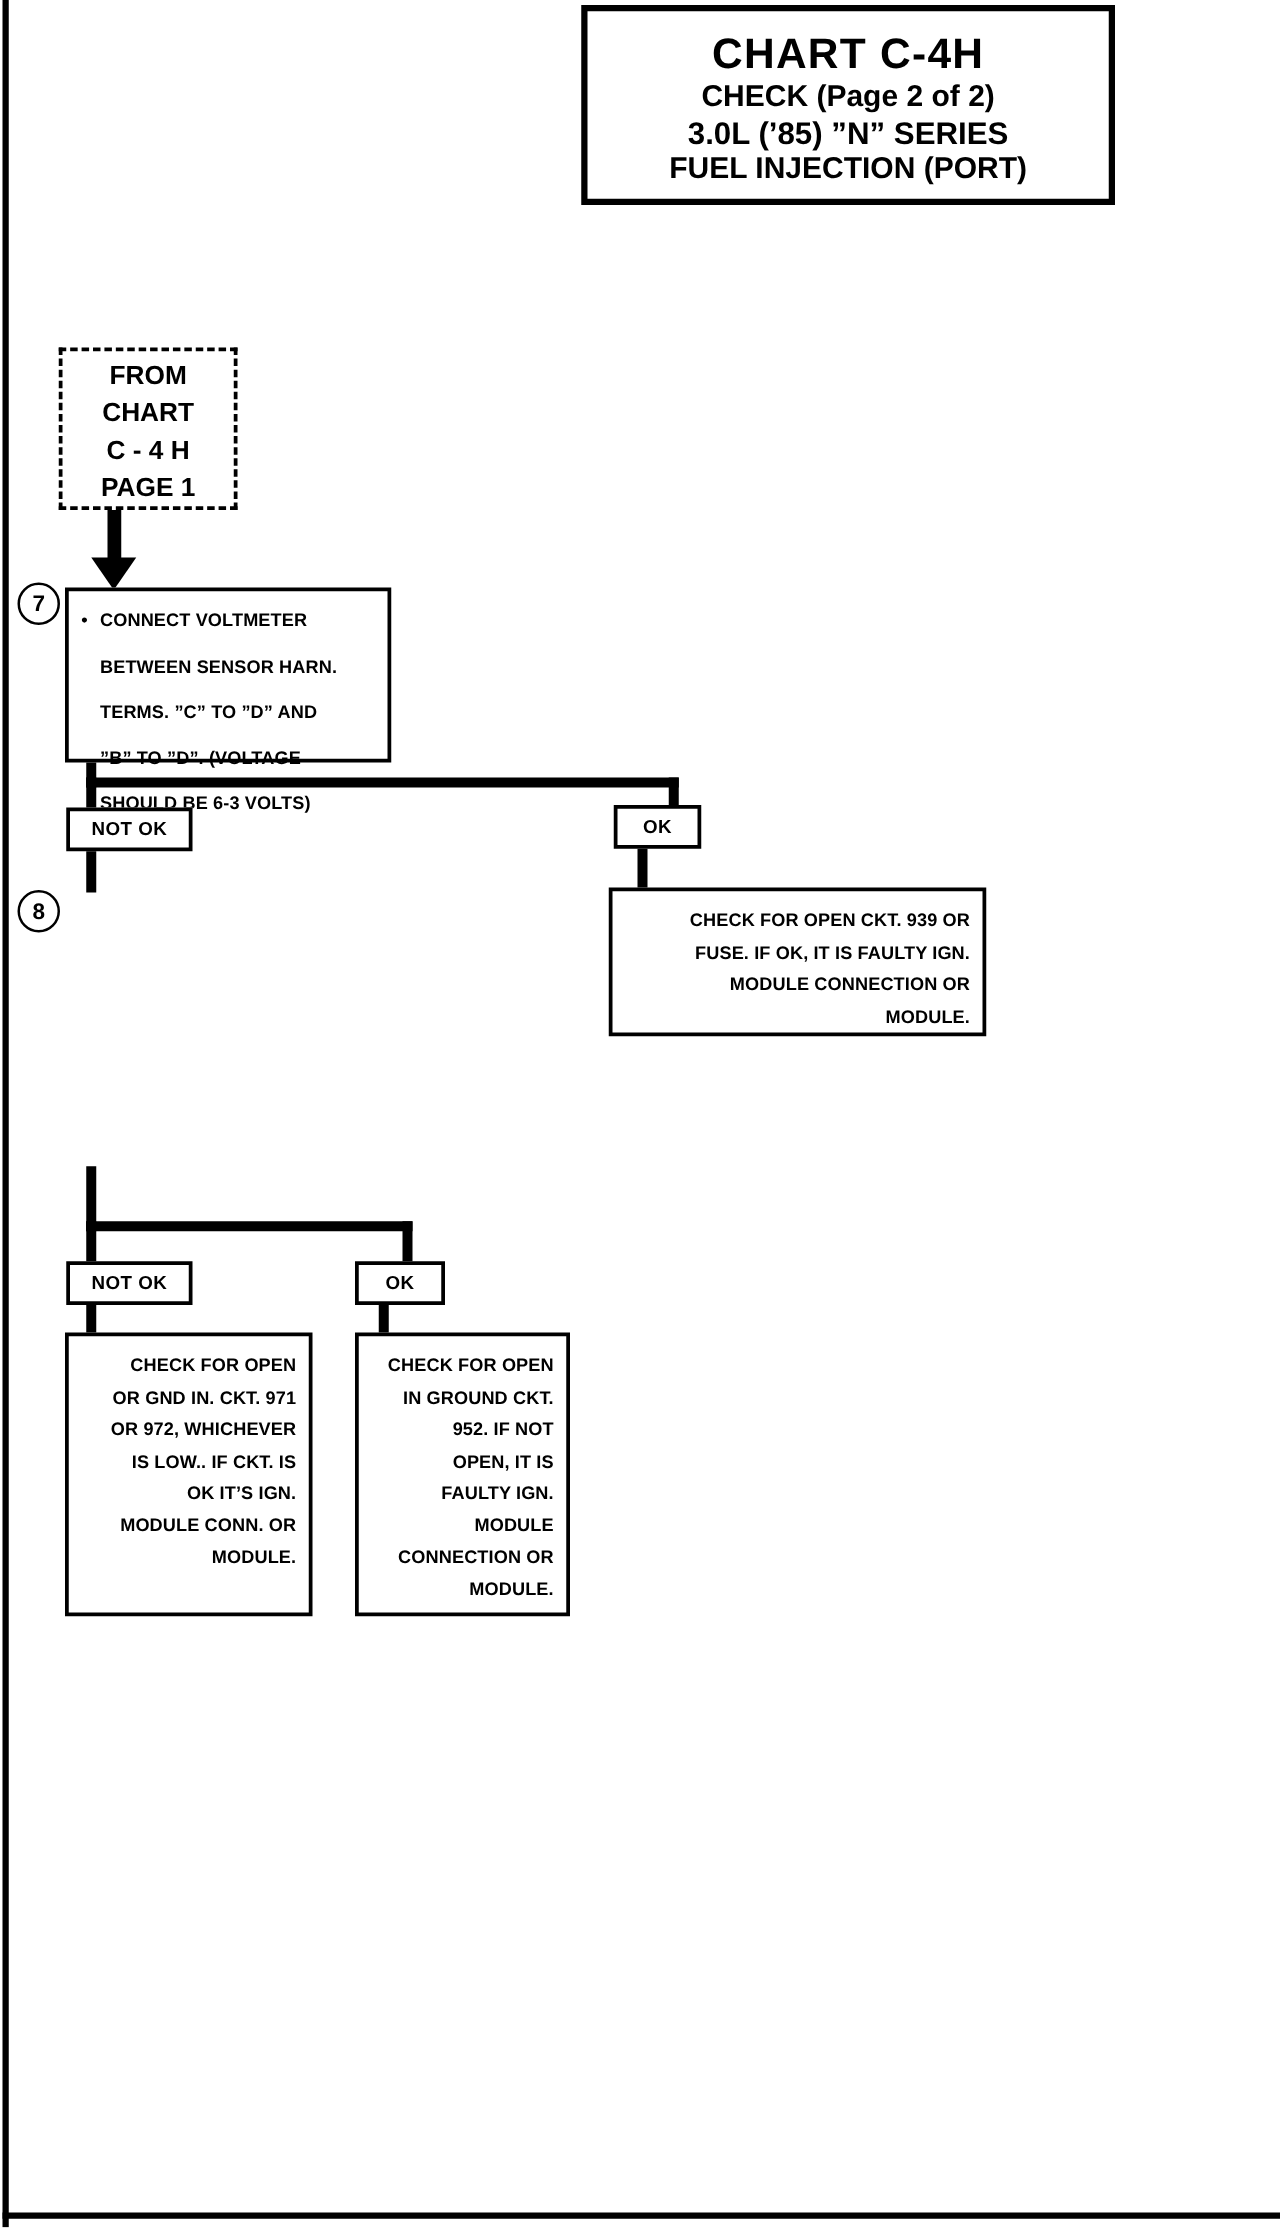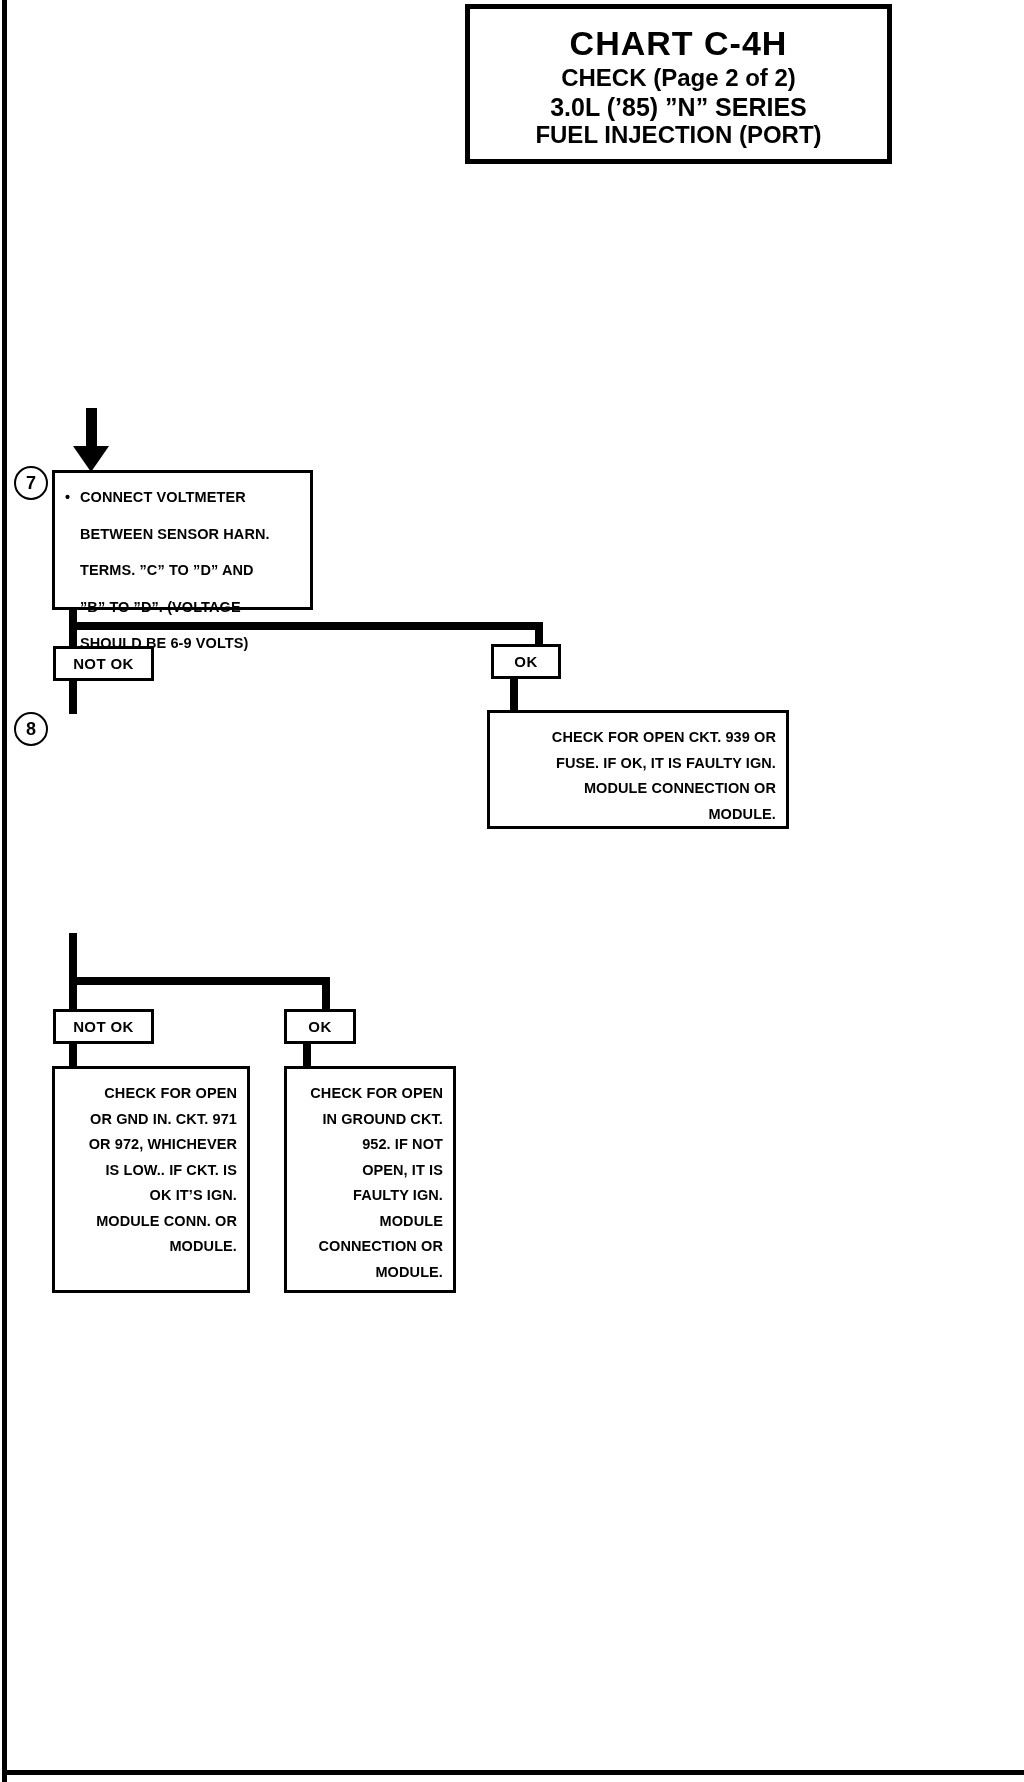--- a/index.html
+++ b/index.html
@@ -210,33 +210,39 @@
   <div class="frame-left"></div>
   <div class="frame-bottom"></div>
 
   <div class="title-block">
     <div class="title-main">CHART  C-4H</div>
     <div class="title-sub2">CHECK (Page 2 of 2)</div>
     <div class="title-sub3">3.0L (’85) ”N” SERIES</div>
     <div class="title-sub4">FUEL INJECTION (PORT)</div>
   </div>
 
+  <div class="dashed-box">
+    <div>FROM</div>
+    <div>CHART</div>
+    <div>C - 4 H</div>
+    <div>PAGE 1</div>
+  </div>
 
   <div class="arrow-stem" style="left:86px; top:408px; height:44px;"></div>
   <div class="arrow-head" style="left:73px; top:446px;"></div>
 
   <div class="step-circle" style="left:14px; top:466px;">
     <span>7</span>
   </div>
   <div class="box step-box" style="left:52px; top:470px; width:261px; height:140px;">
     <div class="bullet-line">CONNECT VOLTMETER</div>
     <div class="cont-line">BETWEEN SENSOR HARN.</div>
     <div class="cont-line">TERMS. ”C” TO ”D” AND</div>
     <div class="cont-line">”B” TO ”D”. (VOLTAGE</div>
-    <div class="cont-line">SHOULD BE 6-9 VOLTS)</div>
+    <div class="cont-line">SHOULD BE 6-3 VOLTS)</div>
   </div>
 
   <div class="vline" style="left:69px; top:610px; height:20px;"></div>
   <div class="hline" style="left:69px; top:622px; width:474px;"></div>
   <div class="vline" style="left:69px; top:622px; height:26px;"></div>
   <div class="vline" style="left:535px; top:622px; height:22px;"></div>
 
   <div class="label-box" style="left:53px; top:646px; width:101px; height:35px; line-height:29px;">
     <span>NOT OK</span>
   </div>

